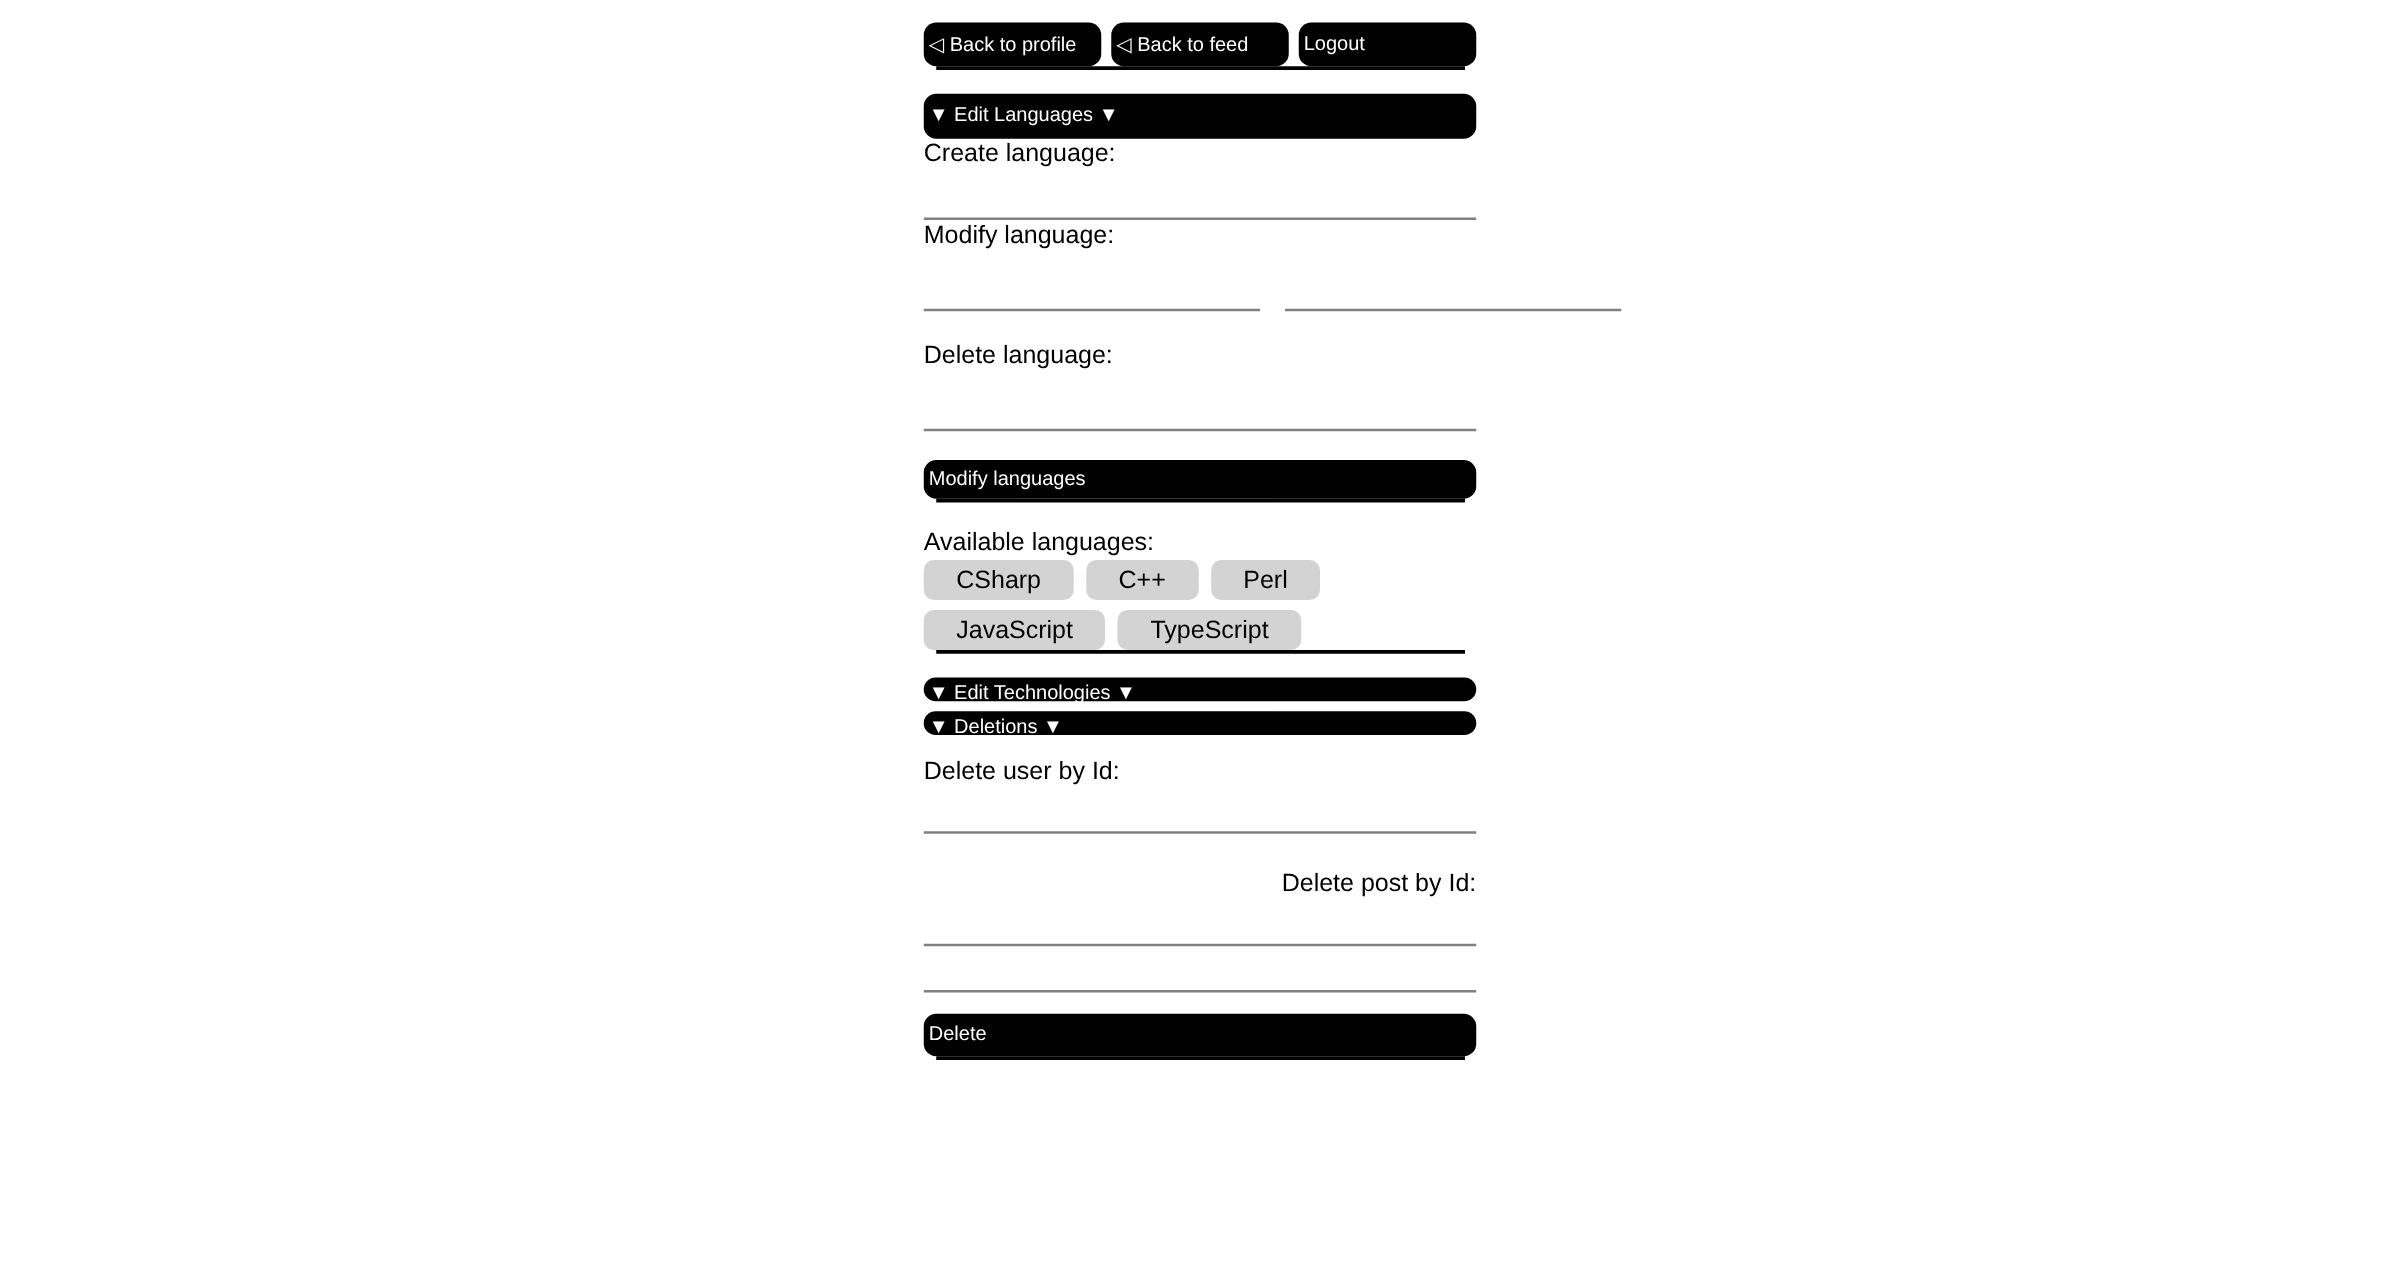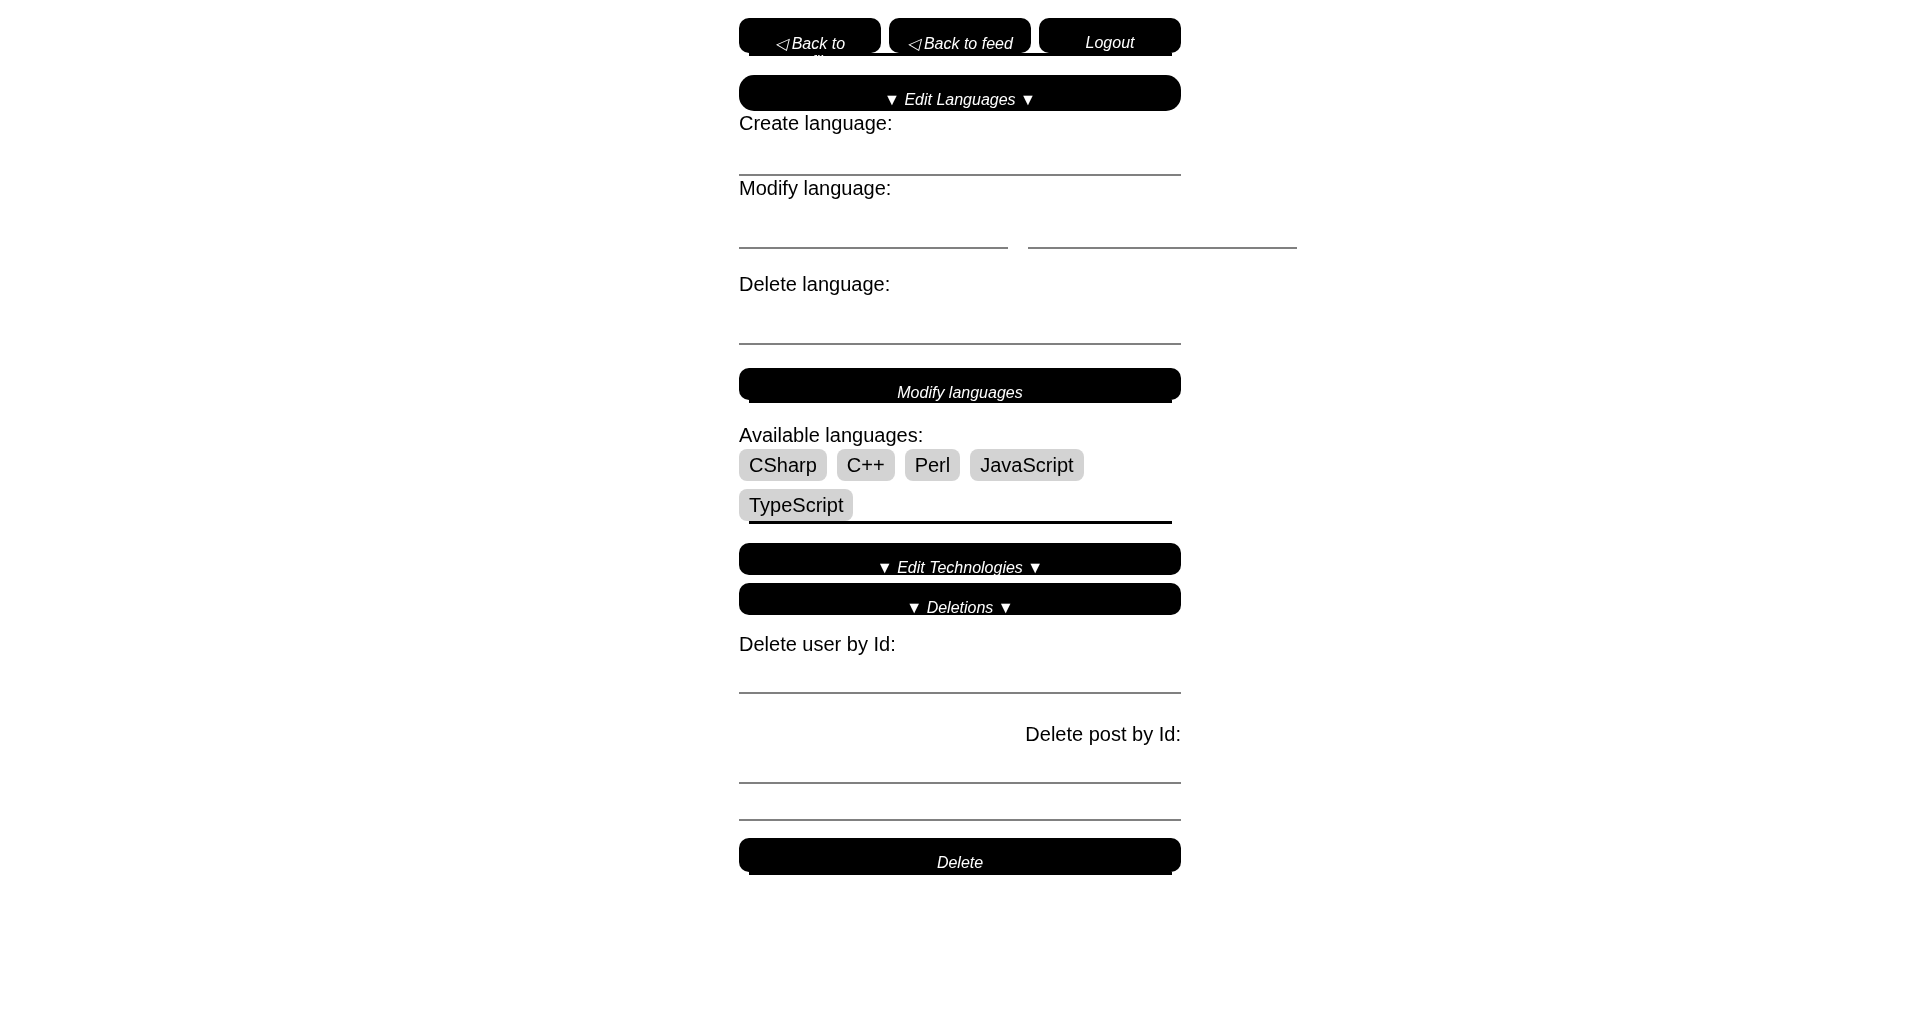--- a/index.html
+++ b/index.html
@@ -24,31 +24,30 @@
   
   .btn {
     display: block;
     width: 100%;
     background: #000000;
     color: #ffffff;
     border: none;
     border-radius: 10px;
     font-family: "Liberation Sans", sans-serif;
     font-size: 16px;
-    text-align: center;
+    text-align: left;
     cursor: pointer;
-    padding: 16px;
-    font-style: italic;
+    padding: 4px;
   }
   .nav-row { display: flex; gap: 8px; }
   .nav-btn { flex: 1 1 0; height: 35px; }
   .h31 { height: 31px; }
   .h34 { height: 34px; }
   .h35 { height: 19px; }
-  .h36 { height: 36px; border-radius: 15px; }
+  .h36 { height: 36px; }
 
   
   hr.divider {
     border: none;
     border-top: 3px solid #000000;
     width: 423px;
     margin: 0 auto;
     height: 0;
   }
   .hr-a { margin-top: 9px; }
@@ -95,21 +94,21 @@
   .avail-label { margin-top: 20px; }
   .chips {
     margin-top: 1px;
     display: flex;
     flex-wrap: wrap;
     gap: 8px 10px;
   }
   .chip {
     background: #d3d3d3;
     border-radius: 8px;
-    padding: 3px 10px;
+    padding: 3px 26px;
     font-size: 20px;
     line-height: 26px;
     color: #000000;
     white-space: nowrap;
   }
 </style>
 </head>
 <body>
 
 <div class="page">

